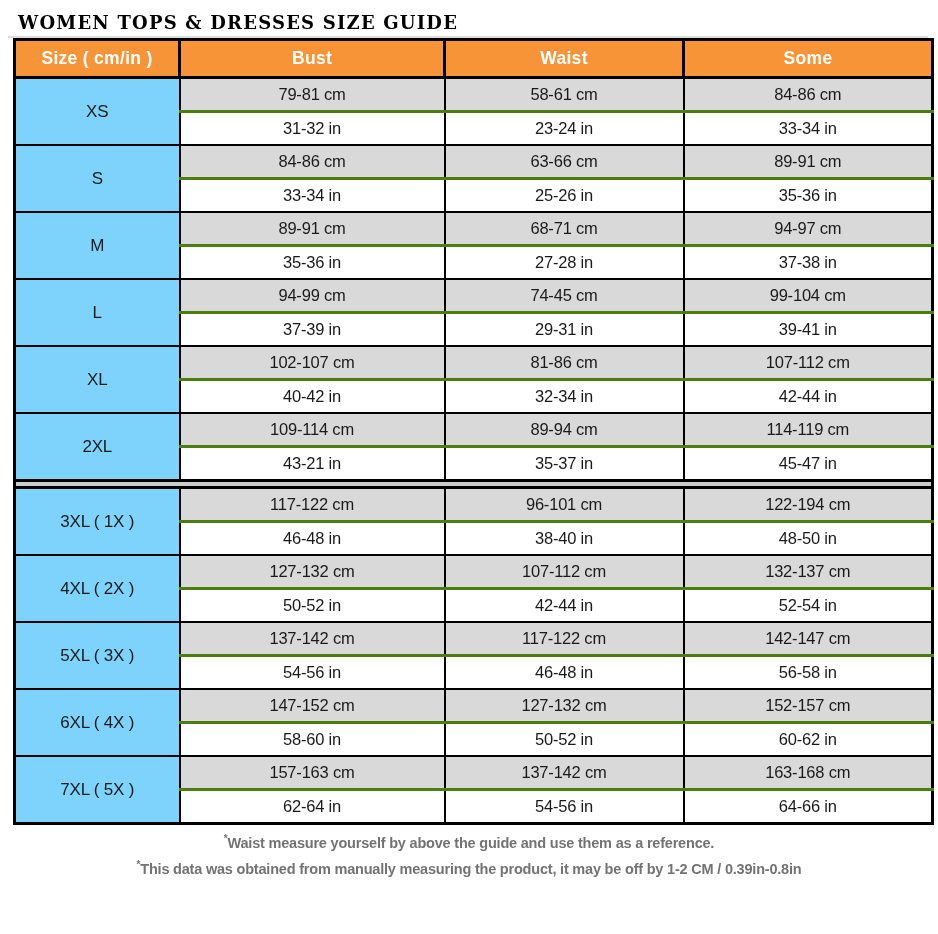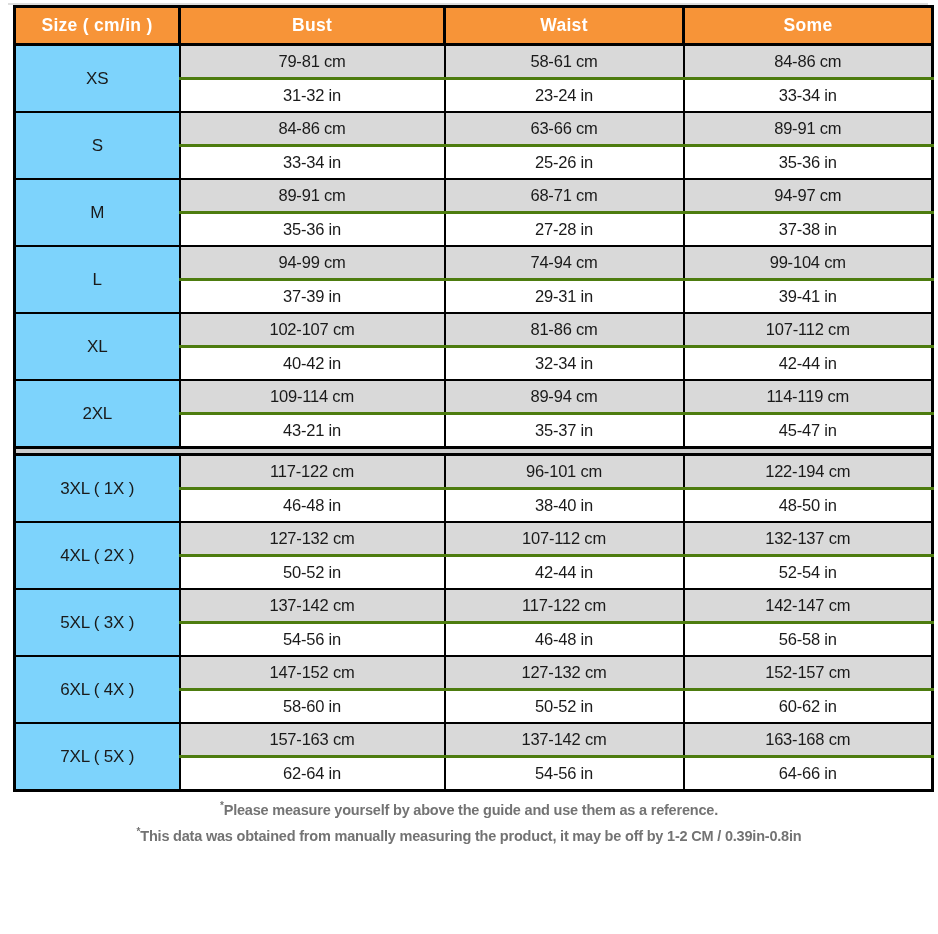--- a/index.html
+++ b/index.html
@@ -97,20 +97,21 @@
     line-height: 1.8;
     letter-spacing: -0.2px;
   }
   .footnotes sup { font-size: 10px; }
 </style>
 </head>
 <body>
 
 <div class="sheet">
 
+  <div class="title">WOMEN TOPS &amp; DRESSES SIZE GUIDE</div>
   <div class="title-rule"></div>
 
 
   <table class="size-table">
     <colgroup>
       <col class="c-size">
         <col class="c-bust">
         <col class="c-waist">
         <col class="c-hips">
     </colgroup>
@@ -152,21 +153,21 @@
           <td class="val">94-97 cm</td>
         </tr>
         <tr class="in-row">
           <td class="val">35-36 in</td>
           <td class="val">27-28 in</td>
           <td class="val">37-38 in</td>
         </tr>
         <tr class="cm-row">
           <td class="size-cell" rowspan="2">L</td>
           <td class="val">94-99 cm</td>
-          <td class="val">74-94 cm</td>
+          <td class="val">74-45 cm</td>
           <td class="val">99-104 cm</td>
         </tr>
         <tr class="in-row">
           <td class="val">37-39 in</td>
           <td class="val">29-31 in</td>
           <td class="val">39-41 in</td>
         </tr>
         <tr class="cm-row">
           <td class="size-cell" rowspan="2">XL</td>
           <td class="val">102-107 cm</td>
@@ -244,17 +245,17 @@
         </tr>
         <tr class="in-row">
           <td class="val">62-64 in</td>
           <td class="val">54-56 in</td>
           <td class="val">64-66 in</td>
         </tr>
       </tbody>
   </table>
 
   <div class="footnotes">
-    <div><sup>*</sup><span>Please measure yourself by above the guide and use them as a reference.</span></div>
+    <div><sup>*</sup><span>Waist measure yourself by above the guide and use them as a reference.</span></div>
     <div><sup>*</sup><span>This data was obtained from manually measuring the product, it may be off by 1-2 CM / 0.39in-0.8in</span></div>
   </div>
 
 </div>
 
 </body></html>

